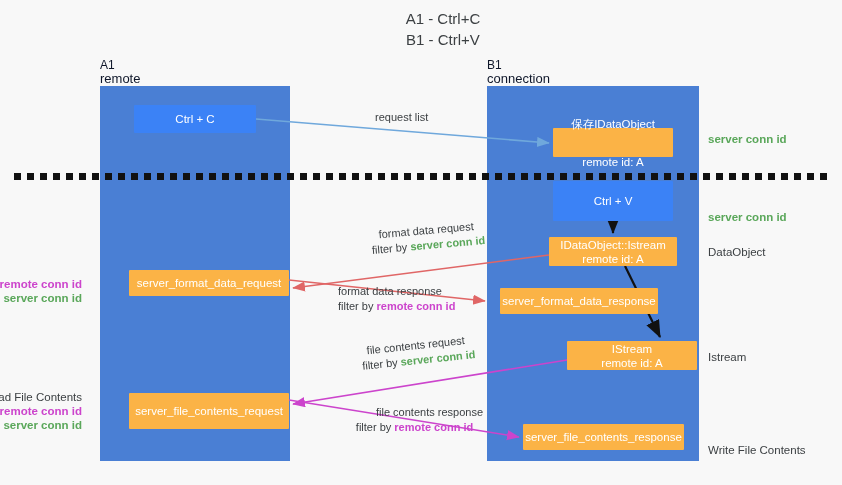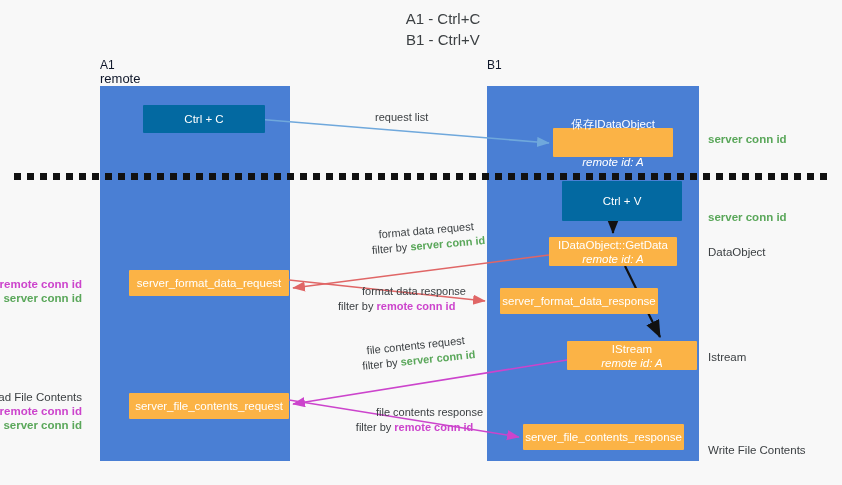--- a/index.html
+++ b/index.html
@@ -70,32 +70,32 @@
     display: flex;
     flex-direction: column;
     align-items: center;
     justify-content: center;
     text-align: center;
     color: #ffffff;
     font-size: 11.5px;
     line-height: 14px;
     border-radius: 1px;
   }
-  .node.green  { background: #0369a1; margin-left: 9px; }
+  .node.green  { background: #3b82f6; }
   .node.orange { background: #fbb346; }
-  .node .l2 { display: block; font-style: italic; }
+  .node .l2 { display: block; }
 
   #node-ctrl-c          { left: 134px; top: 105px; width: 122px; height: 28px; }
   #node-save-dataobject { left: 553px; top: 128px; width: 120px; height: 29px; gap: 24px; }
   #node-ctrl-v          { left: 553px; top: 181px; width: 120px; height: 40px; }
   #node-getdata         { left: 549px; top: 237px; width: 128px; height: 29px; }
   #node-fmt-req         { left: 129px; top: 270px; width: 160px; height: 26px; }
   #node-fmt-resp        { left: 500px; top: 288px; width: 158px; height: 26px; }
   #node-istream         { left: 567px; top: 341px; width: 130px; height: 29px; }
-  #node-file-req        { left: 129px; top: 393px; width: 160px; height: 26px; }
+  #node-file-req        { left: 129px; top: 393px; width: 160px; height: 36px; }
   #node-file-resp       { left: 523px; top: 424px; width: 161px; height: 26px; }
 
   
   .right-note {
     position: absolute;
     font-size: 11.5px;
     line-height: 14px;
     white-space: nowrap;
   }
   .right-note.green-txt { color: #5aa75a; font-weight: bold; }
@@ -132,38 +132,39 @@
   .edge-label .g { color: #5aa75a; font-weight: bold; }
   .edge-label .m { color: #cc44cc; font-weight: bold; }
   .edge-label .line { display: block; }
 
   #lbl-format-list      { left: 375px; top: 110px; }
   #lbl-fmt-data-req     { left: 370px; top: 228px; transform: rotate(-5deg); transform-origin: left top; }
   #lbl-fmt-data-resp    { left: 338px; top: 284px; }
   #lbl-file-req         { left: 360px; top: 344px; transform: rotate(-6deg); transform-origin: left top; }
   #lbl-file-resp        { left: 346px; top: 405px; text-align: center; }
   #lbl-fmt-data-req .line:first-child  { margin-left: 8px; }
-  #lbl-fmt-data-resp .line:first-child { margin-left: 24px; }
+  #lbl-fmt-data-resp .line:first-child { }
   #lbl-file-req .line:first-child      { margin-left: 6px; }
   #lbl-file-resp .line:first-child     { margin-left: 30px; }
 </style>
 </head>
 <body>
 
 <div id="title-block">
   <div>A1 - Ctrl+C</div>
   <div>B1 - Ctrl+V</div>
 </div>
 
 <div class="col-header" id="col-header-a1">
   <div>A1</div>
   <div class="sub">remote</div>
 </div>
 <div class="col-header" id="col-header-b1">
   <div>B1</div>
+  <div class="sub">connection</div>
 </div>
 
 <div class="lane" id="lane-a1"></div>
 <div class="lane" id="lane-b1"></div>
 
 <svg id="arrow-layer" viewBox="0 0 842 485">
   <defs>
     <marker id="ah-blue" markerWidth="9" markerHeight="9" refX="7.5" refY="3.2" orient="auto">
       <path d="M0,0 L8,3.2 L0,6.4 z" fill="#6fa8dc"></path>
     </marker>
@@ -202,21 +203,21 @@
 <div class="node orange" id="node-save-dataobject">
   <span>保存IDataObject</span>
   <span class="l2">remote id: A</span>
 </div>
 
 <div class="node green" id="node-ctrl-v">
   <span>Ctrl + V</span>
 </div>
 
 <div class="node orange" id="node-getdata">
-  <span>IDataObject::GetData</span>
+  <span>IDataObject::Istream</span>
   <span class="l2">remote id: A</span>
 </div>
 
 <div class="node orange" id="node-fmt-req">
   <span>server_format_data_request</span>
 </div>
 
 <div class="node orange" id="node-fmt-resp">
   <span>server_format_data_response</span>
 </div>

